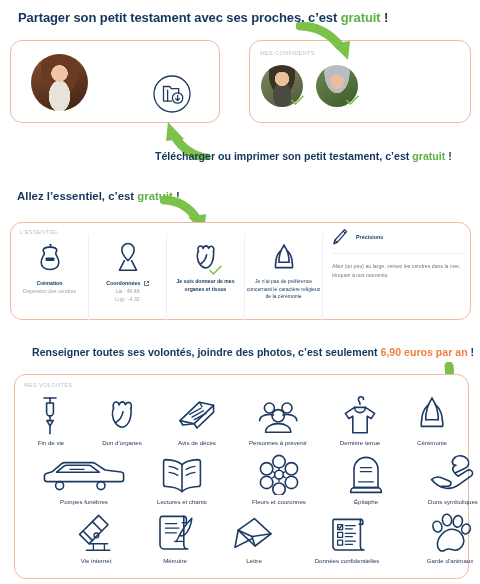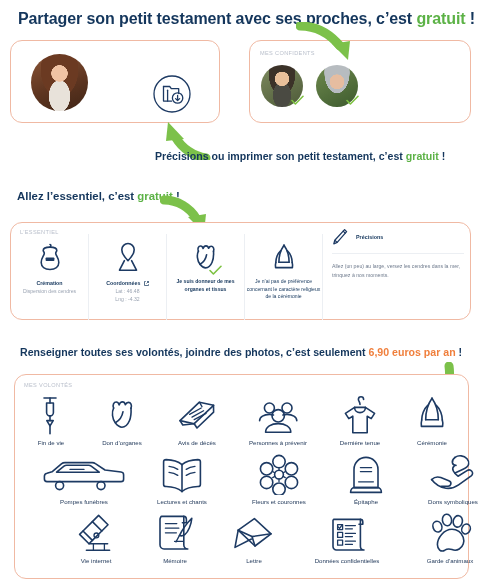--- a/index.html
+++ b/index.html
@@ -9,24 +9,24 @@
     color:#1d3557;overflow:hidden;position:relative;
   }
   .page{position:relative;width:480px;height:584px;}
 
   
   .heading{
     position:absolute;font-weight:bold;color:#14365c;white-space:nowrap;
   }
   .heading .hl-green{color:#5cb246;}
   .heading .hl-orange{color:#f07f3c;}
-  .h1{left:18px;top:10px;font-size:16px;letter-spacing:-0.1px;}
+  .h1{left:18px;top:10px;font-size:13px;letter-spacing:-0.1px;}
   .h2{left:155px;top:150px;font-size:10.6px;}
   .h3{left:17px;top:190px;font-size:11.4px;}
-  .h4{left:20px;top:346px;font-size:10.6px;}
+  .h4{left:32px;top:346px;font-size:10.6px;}
 
   
   .card{
     position:absolute;background:#fff;border:1px solid #f0b9a3;
     border-radius:12px;box-sizing:border-box;
   }
   .card-label{
     position:absolute;font-size:5.6px;letter-spacing:.35px;
     color:#b9bfcb;text-transform:uppercase;
   }
@@ -128,21 +128,21 @@
     </svg>
 
   <div class="arrow" style="left:296px;top:22px;">
     <svg width="60" height="42" viewBox="0 0 60 42">
       <path d="M4 4 C20 4 34 12 44 24" fill="none" stroke="#7cc14a" stroke-width="9" stroke-linecap="round"></path>
       <path d="M52 38 L36 22 L54 19 Z" fill="#7cc14a"></path>
     </svg>
   </div>
 
   <div class="heading h2">
-    <span>Précisions ou imprimer son petit testament, c’est </span><span class="hl-green">gratuit</span><span> !</span>
+    <span>Télécharger ou imprimer son petit testament, c’est </span><span class="hl-green">gratuit</span><span> !</span>
   </div>
 
   <div class="heading h3">
     <span>Allez l’essentiel, c’est </span><span class="hl-green">gratuit</span><span> !</span>
   </div>
 
   <div class="arrow" style="left:160px;top:194px;">
     <svg width="52" height="42" viewBox="0 0 52 42">
       <path d="M4 6 C18 6 30 14 36 24" fill="none" stroke="#7cc14a" stroke-width="9" stroke-linecap="round"></path>
       <path d="M44 39 L28 23 L46 20 Z" fill="#7cc14a"></path>

